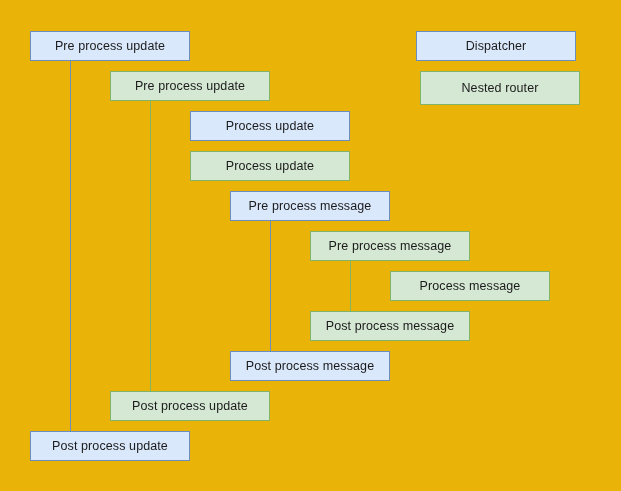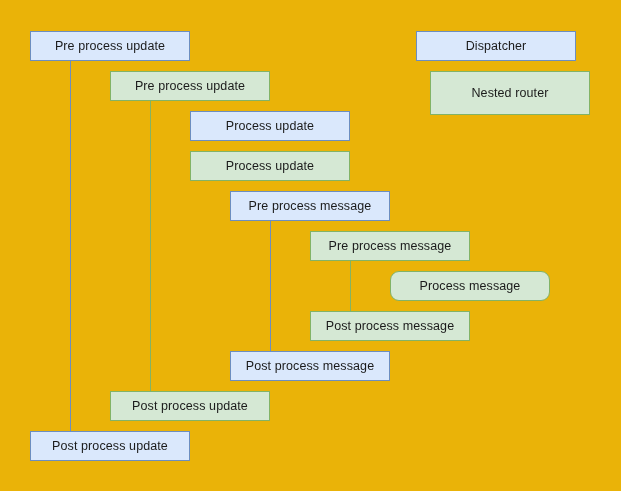--- a/index.html
+++ b/index.html
@@ -71,34 +71,34 @@
     </div>
     <div class="node router" style="left: 190px; top: 151px; width: 160px; height: 30px;">
       <span>Process update</span>
     </div>
     <div class="node dispatcher" style="left: 230px; top: 191px; width: 160px; height: 30px;">
       <span>Pre process message</span>
     </div>
     <div class="node router" style="left: 310px; top: 231px; width: 160px; height: 30px;">
       <span>Pre process message</span>
     </div>
-    <div class="node router" style="left: 390px; top: 271px; width: 160px; height: 30px; border-radius: 9px;">
+    <div class="node router" style="left: 390px; top: 271px; width: 160px; height: 30px;">
       <span>Process message</span>
     </div>
     <div class="node router" style="left: 310px; top: 311px; width: 160px; height: 30px;">
       <span>Post process message</span>
     </div>
     <div class="node dispatcher" style="left: 230px; top: 351px; width: 160px; height: 30px;">
       <span>Post process message</span>
     </div>
     <div class="node router" style="left: 110px; top: 391px; width: 160px; height: 30px;">
       <span>Post process update</span>
     </div>
     <div class="node dispatcher" style="left: 30px; top: 431px; width: 160px; height: 30px;">
       <span>Post process update</span>
     </div>
     <div class="node dispatcher" style="left: 416px; top: 31px; width: 160px; height: 30px;">
       <span>Dispatcher</span>
     </div>
-    <div class="node router" style="left: 430px; top: 71px; width: 160px; height: 44px;">
+    <div class="node router" style="left: 420px; top: 71px; width: 160px; height: 34px;">
       <span>Nested router</span>
     </div>
   </div>
 
 </body></html>

